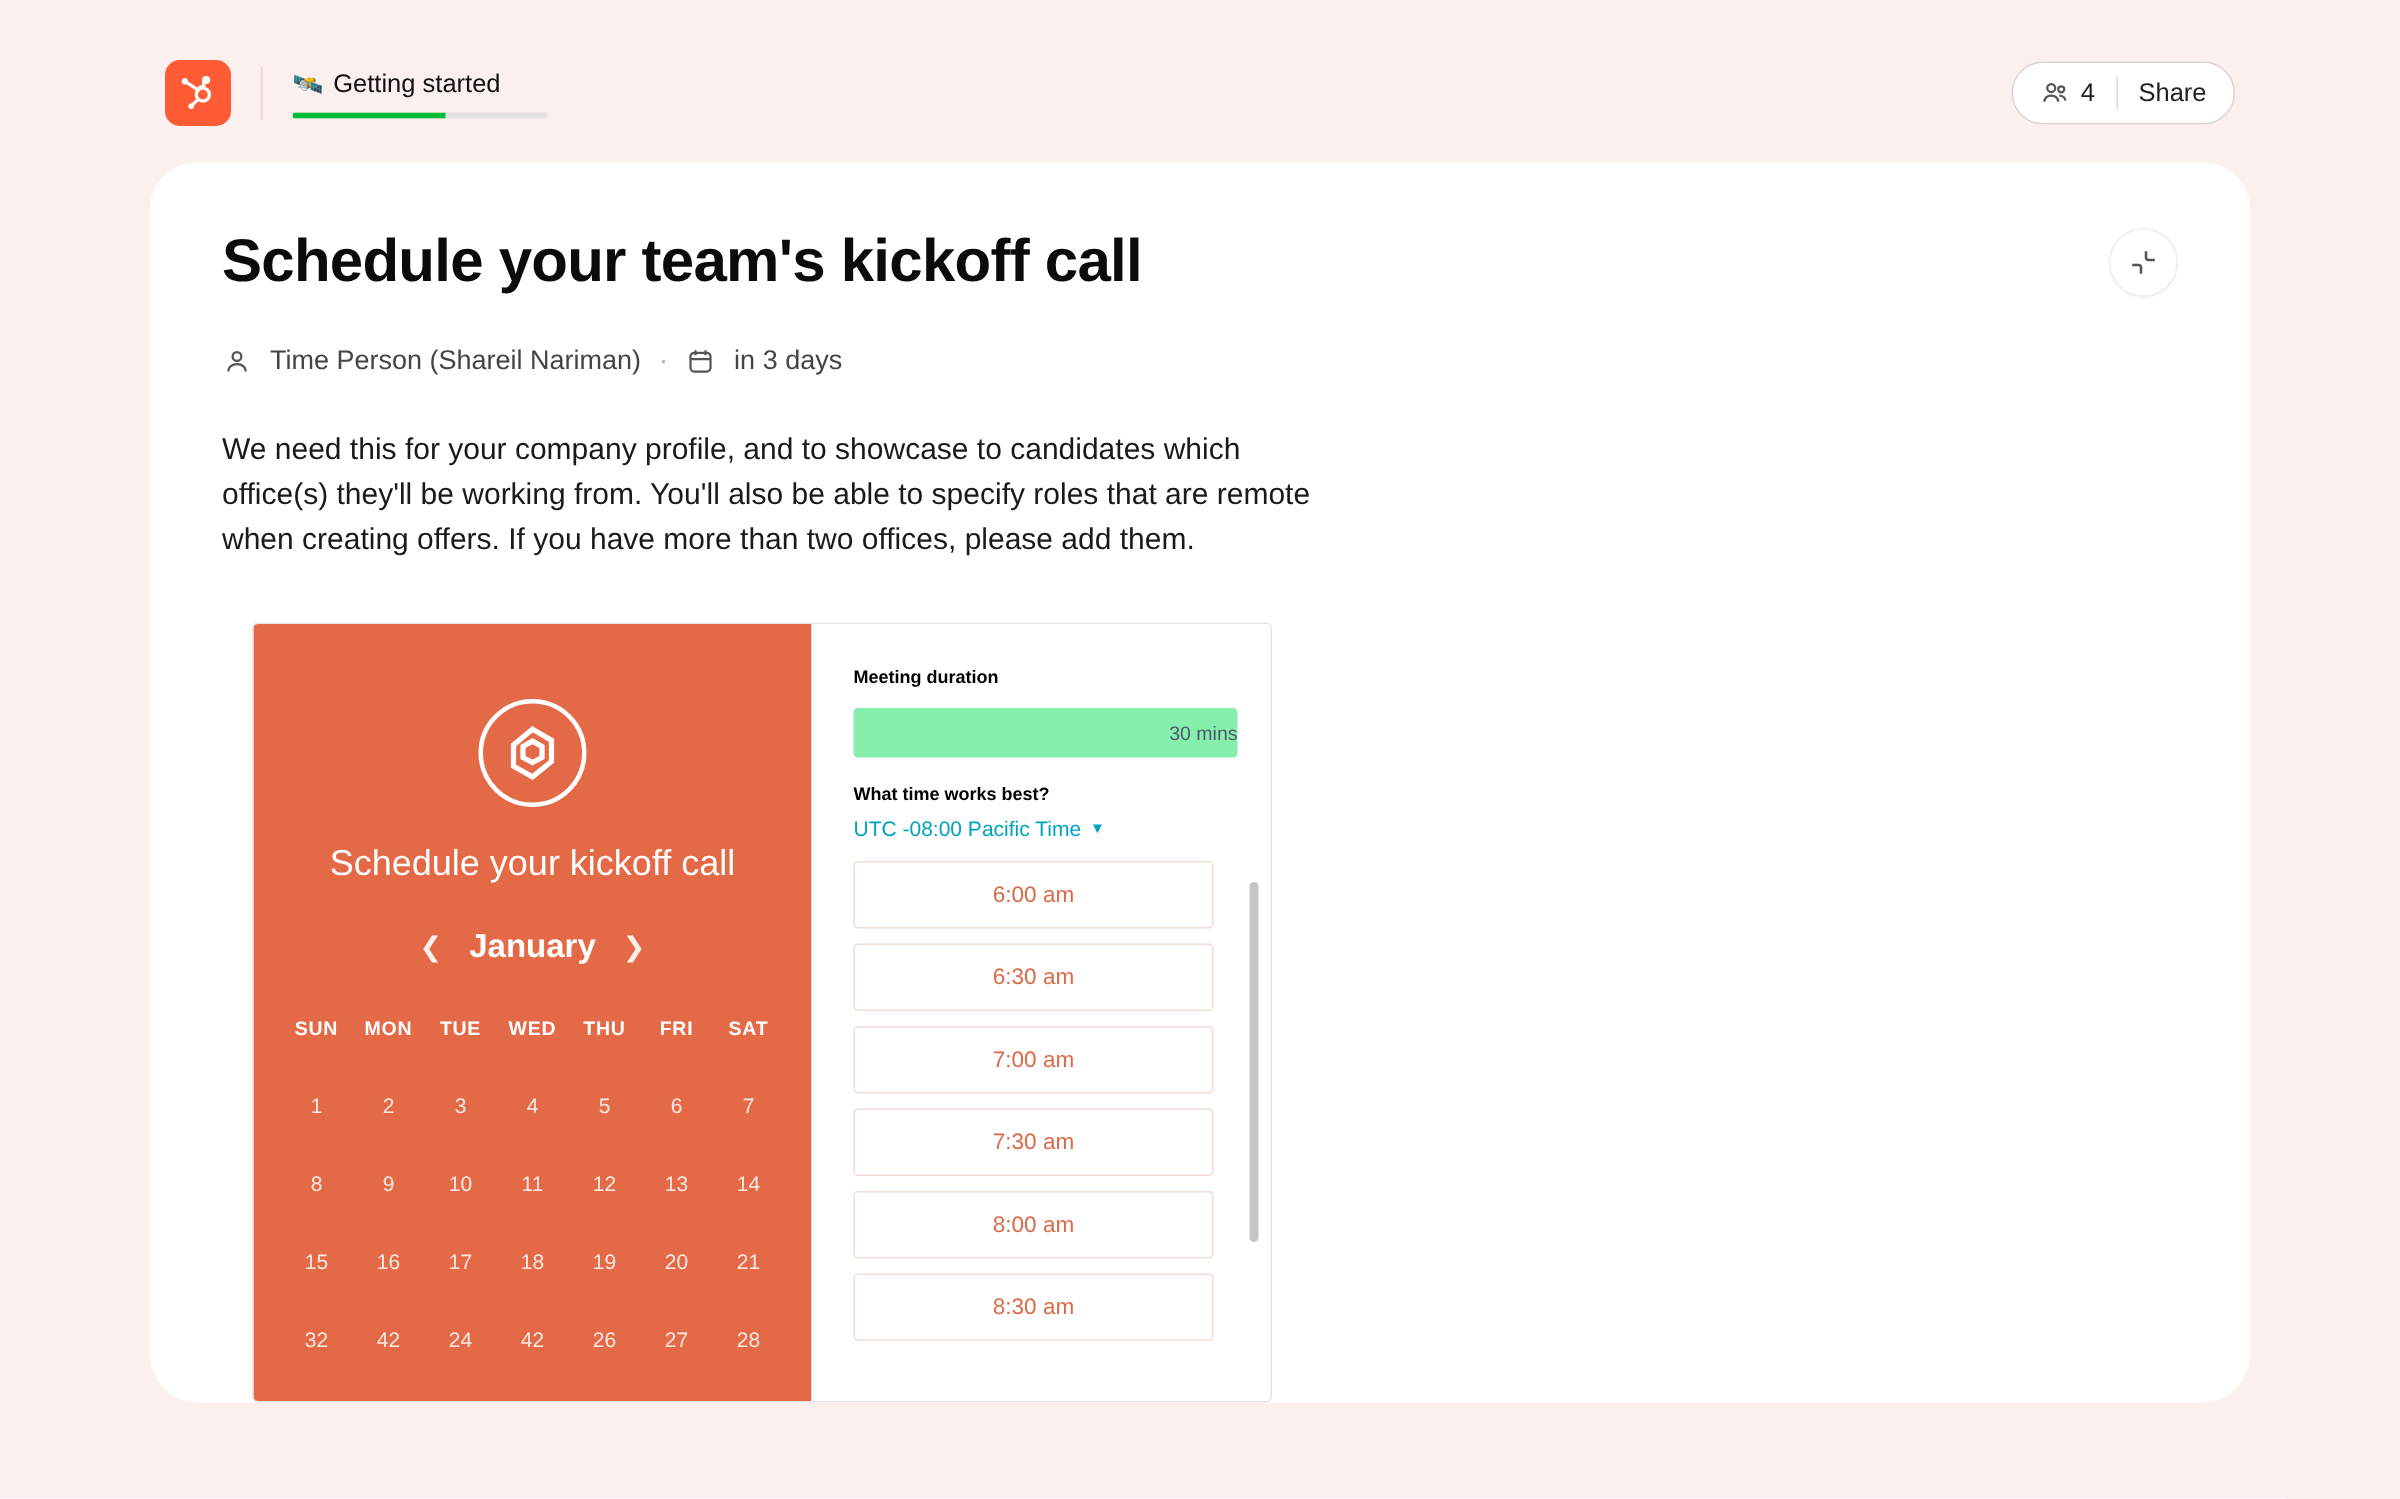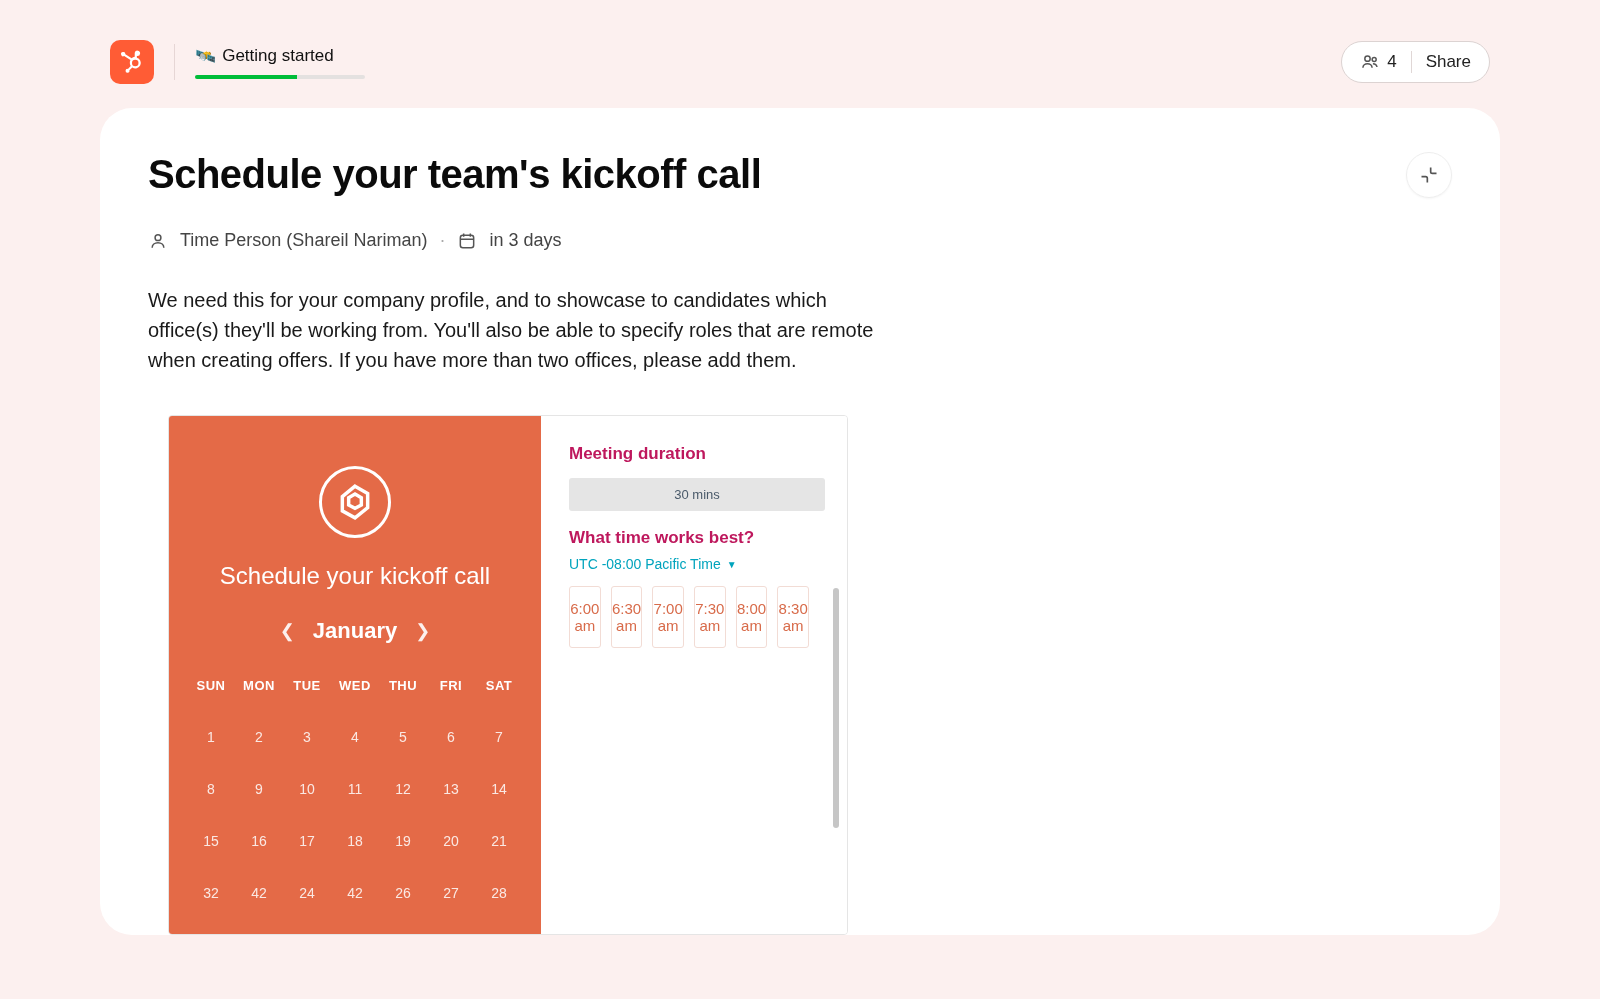--- a/index.html
+++ b/index.html
@@ -143,40 +143,40 @@
   .dow-row { font-weight: 700; letter-spacing: 0.5px; }
   .day-row { margin-top: 20px; font-size: 14px; opacity: 0.85; }
   .day-row div, .dow-row div { padding: 8px 0; }
 
   .sched-right {
     flex: 1;
     background: #fff;
     padding: 28px 22px 0 28px;
     position: relative;
   }
-  .mr-label { font-size: 17px; font-weight: 600; color: #be185d; }
+  .mr-label { font-size: 12px; font-weight: 600; color: #000000; }
   .dur-box {
     margin-top: 14px;
-    background: #e5e5e5;
+    background: #86efac;
     border-radius: 3px;
-    text-align: center;
+    text-align: right;
     padding: 9px 0;
     font-size: 13px;
     color: #4a5a6a;
   }
   .tz-link {
     margin-top: 8px;
     font-size: 14px;
     color: #00a4bd;
     display: flex; align-items: center; gap: 6px;
   }
   .tz-link .caret { font-size: 10px; }
   .slots {
     margin-top: 14px;
-    display: flex; flex-direction: row; gap: 10px;
+    display: flex; flex-direction: column; gap: 10px;
     padding-right: 16px;
   }
   .slot {
     border: 1px solid #f2dcd5;
     border-radius: 3px;
     text-align: center;
     padding: 13px 0;
     font-size: 15px;
     color: #d86b4a;
   }

